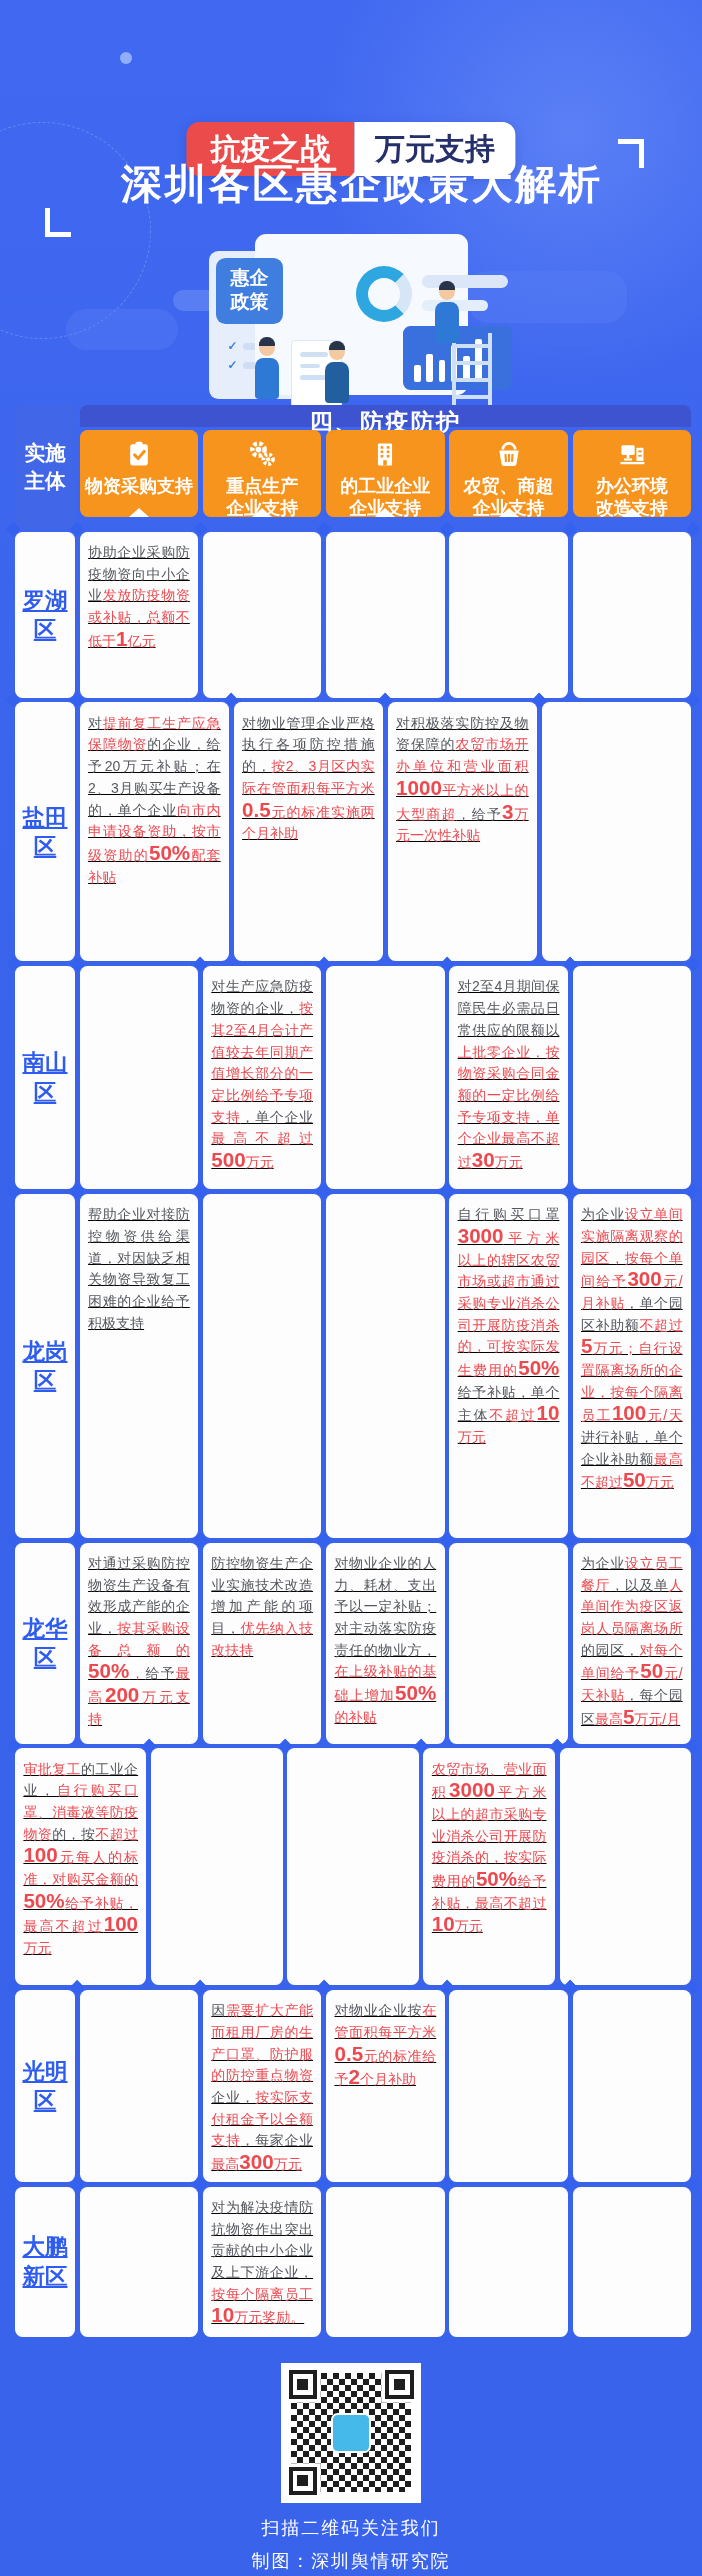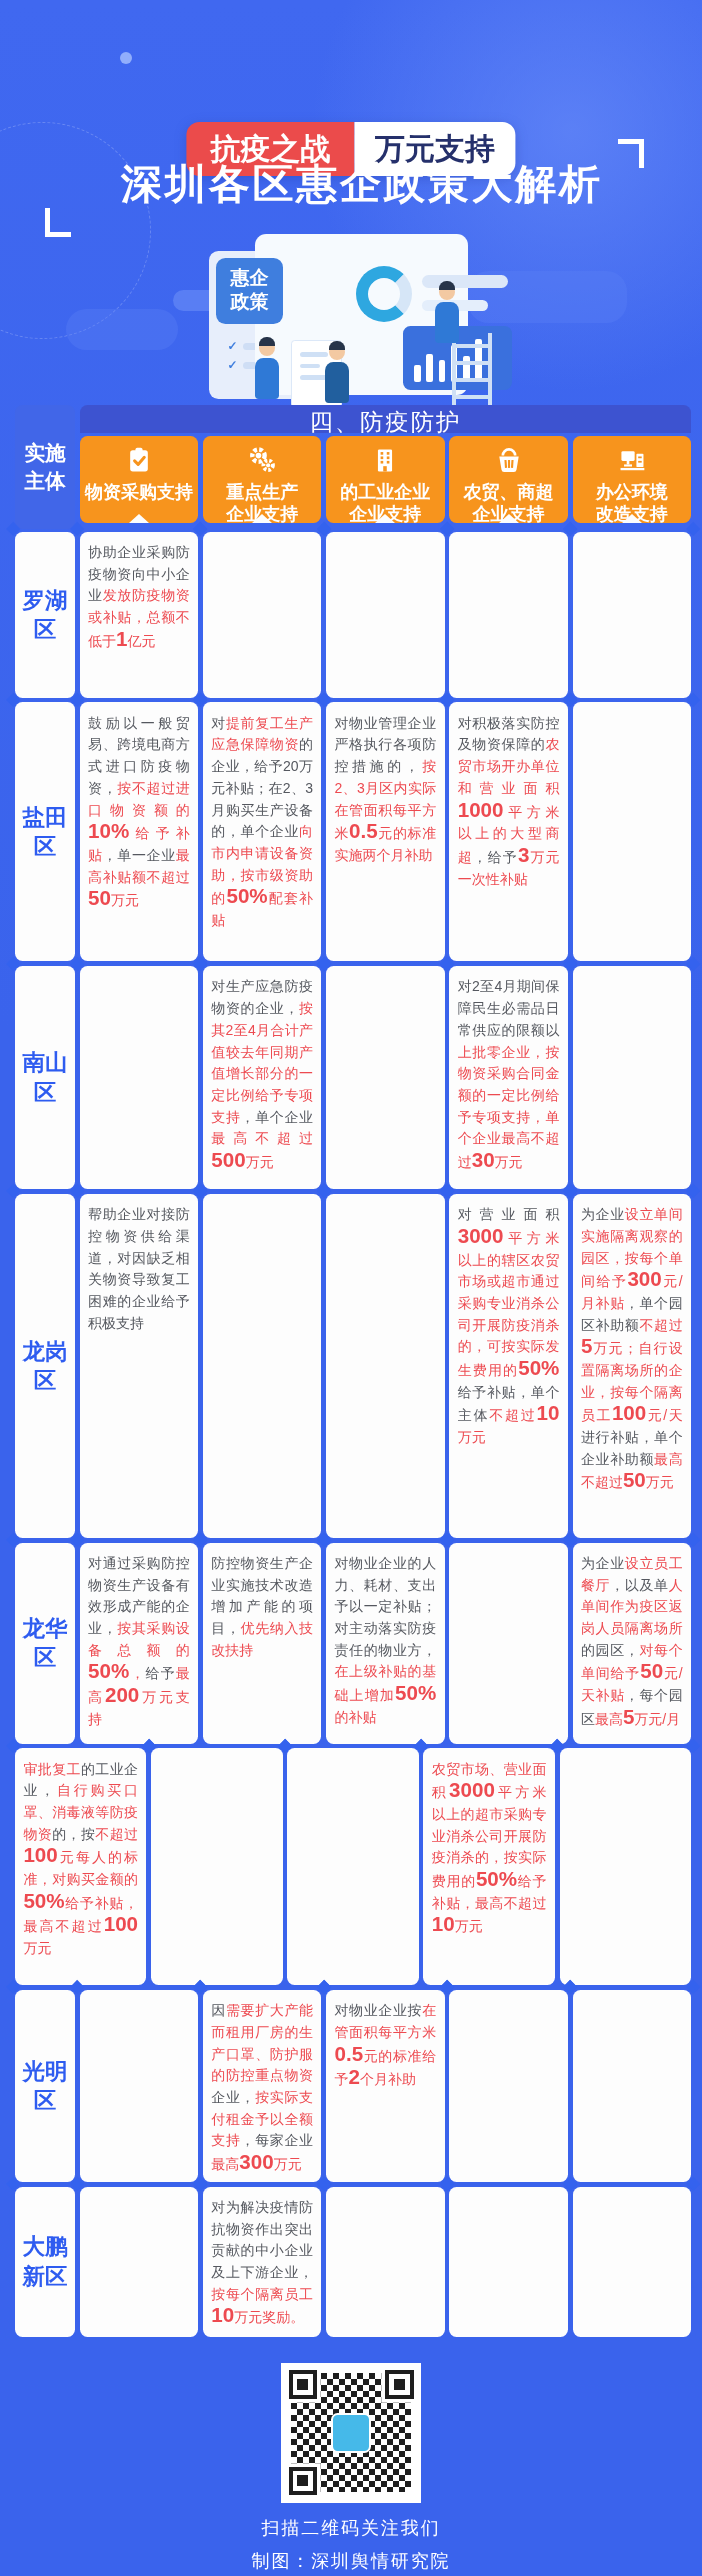--- a/index.html
+++ b/index.html
@@ -52,34 +52,34 @@
   .person .head:before{content:"";position:absolute;left:0;top:-2.8px;width:16px;height:8.4px;border-radius:7.5px 7.5px 0 0;background:#273449;}
   .person .body{width:24px;height:41px;border-radius:8.4px 8.4px 3.7px 3.7px;margin-top:1.9px;}
   .p1 .body{background:#2f79d6;} .p2 .body{background:#215f9e;} .p3 .body{background:#2f79d6;}
   
   .table{position:relative;margin-left:15px;width:676px;}
   .thead{display:flex;gap:4.7px;}
   .subject-cell{width:60px;height:124px;background:#4166e8;border-radius:7.5px;color:#fff;
     font-size:20.6px;font-weight:bold;display:flex;align-items:center;justify-content:center;
     text-align:center;white-space:pre-line;line-height:1.35;}
   .head-right{flex:1;display:flex;flex-direction:column;}
-  .section-bar{height:28px;background:#3d53d0;border-radius:7.5px 7.5px 0 0;color:#fff;
-    font-size:23.4px;font-weight:normal;text-align:center;line-height:34px;letter-spacing:1.9px;}
+  .section-bar{height:22px;background:#3d53d0;border-radius:7.5px 7.5px 0 0;color:#fff;
+    font-size:23.4px;font-weight:bold;text-align:center;line-height:34px;letter-spacing:1.9px;}
   .col-heads{display:flex;gap:4.7px;margin-top:2.8px;height:87px;}
   .col-head{flex:1;position:relative;background:#f7941d;border-radius:7.5px;color:#fff;
     display:flex;flex-direction:column;align-items:center;justify-content:flex-start;padding-top:9.4px;box-sizing:border-box;}
   .col-head:after{content:"";position:absolute;bottom:0;left:50%;transform:translateX(-50%);
     border-left:10.3px solid transparent;border-right:10.3px solid transparent;border-bottom:9.4px solid #fdfdfd;}
   .col-head .lbl{font-size:18px;font-weight:bold;text-align:center;line-height:1.25;white-space:pre-line;margin-top:2.8px;}
   .col-head svg{width:30px;height:30px;}
   .rows{display:flex;flex-direction:column;gap:4.7px;margin-top:2.8px;}
   .row{display:flex;gap:4.7px;}
   .r0{height:166px;}.r1{height:259px;}.r2{height:223px;}.r3{height:344px;}
   .r4{height:201px;}.r5{height:237px;}.r6{height:192px;}.r7{height:150px;}
-  .dcell,.wcell{position:relative;background:#fdfdfd;border-radius:7.5px;}
+  .dcell,.wcell{position:relative;background:#fdfdfd;border-radius:7.5px;text-decoration:underline;}
   .dcell{width:60px;display:flex;align-items:center;justify-content:center;color:#2e5cf0;
     font-size:22.5px;font-weight:bold;text-align:center;white-space:pre-line;line-height:1.3;}
   .wcell{flex:1;}
   .wcell .txt{height:100%;box-sizing:border-box;overflow:hidden;padding:10.3px 8.4px;
     font-size:14px;line-height:1.55;text-align:justify;}
   .dcell:before,.wcell:before{content:"";position:absolute;left:-7.5px;top:-7.5px;width:10.3px;height:10.3px;
     background:#3462ee;transform:rotate(45deg);}
   .wcell:after{content:"";position:absolute;right:-7.5px;top:-7.5px;width:10.3px;height:10.3px;
     background:#3462ee;transform:rotate(45deg);}
   .sd{color:#55585f;} .sr{color:#ed4a50;}
@@ -267,23 +267,20 @@
         <div class="wcell">
             <div class="txt"></div>
           </div>
         <div class="wcell">
             <div class="txt"></div>
           </div>
       </div>
       <div class="row r1">
         <div class="dcell">盐田区</div>
         <div class="wcell">
-            <div class="txt"><span class="sd">鼓励以一般贸易、跨境电商方式进口防疫物资，</span><span class="sr">按不超过进口物资额的</span><span class="srb">10%</span><span class="sr">给予补贴</span><span class="sd">，单一企业</span><span class="sr">最高补贴额不超过</span><span class="srb">50</span><span class="sr">万元</span></div>
-          </div>
-        <div class="wcell">
             <div class="txt"><span class="sd">对</span><span class="sr">提前复工生产应急保障物资</span><span class="sd">的企业，给予20万元补贴；在2、3月购买生产设备的，单个企业</span><span class="sr">向市内申请设备资助，按市级资助的</span><span class="srb">50%</span><span class="sr">配套补贴</span></div>
           </div>
         <div class="wcell">
             <div class="txt"><span class="sd">对物业管理企业严格执行各项防控措施的，</span><span class="sr">按2、3月区内实际在管面积每平方米</span><span class="srb">0.5</span><span class="sr">元的标准实施两个月补助</span></div>
           </div>
         <div class="wcell">
             <div class="txt"><span class="sd">对积极落实防控及物资保障的</span><span class="sr">农贸市场开办单位和营业面积</span><span class="srb">1000</span><span class="sr">平方米以上的大型商超</span><span class="sd">，给予</span><span class="srb">3</span><span class="sr">万元一次性补贴</span></div>
           </div>
         <div class="wcell">
             <div class="txt"></div>
@@ -312,21 +309,21 @@
         <div class="wcell">
             <div class="txt"><span class="sd">帮助企业对接防控物资供给渠道，对因缺乏相关物资导致复工困难的企业给予积极支持</span></div>
           </div>
         <div class="wcell">
             <div class="txt"></div>
           </div>
         <div class="wcell">
             <div class="txt"></div>
           </div>
         <div class="wcell">
-            <div class="txt"><span class="sd">对营业面积</span><span class="srb">3000</span><span class="sr">平方米以上的辖区农贸市场或超市通过采购专业消杀公司开展防疫消杀的，可按实际发生费用的</span><span class="srb">50%</span><span class="sd">给予补贴，单个主体</span><span class="sr">不超过</span><span class="srb">10</span><span class="sr">万元</span></div>
+            <div class="txt"><span class="sd">自行购买口罩</span><span class="srb">3000</span><span class="sr">平方米以上的辖区农贸市场或超市通过采购专业消杀公司开展防疫消杀的，可按实际发生费用的</span><span class="srb">50%</span><span class="sd">给予补贴，单个主体</span><span class="sr">不超过</span><span class="srb">10</span><span class="sr">万元</span></div>
           </div>
         <div class="wcell">
             <div class="txt"><span class="sd">为企业</span><span class="sr">设立单间实施隔离观察的园区，按每个单间给予</span><span class="srb">300</span><span class="sr">元/月补贴</span><span class="sd">，单个园区补助额</span><span class="sr">不超过</span><span class="srb">5</span><span class="sr">万元；自行设置隔离场所的企业，按每个隔离员工</span><span class="srb">100</span><span class="sr">元/天</span><span class="sd">进行补贴，单个企业补助额</span><span class="sr">最高不超过</span><span class="srb">50</span><span class="sr">万元</span></div>
           </div>
       </div>
       <div class="row r4">
         <div class="dcell">龙华区</div>
         <div class="wcell">
             <div class="txt"><span class="sd">对通过采购防控物资生产设备有效形成产能的企业，</span><span class="sr">按其采购设备总额的</span><span class="srb">50%</span><span class="sr">，</span><span class="sd">给予</span><span class="sr">最高</span><span class="srb">200</span><span class="sr">万元支持</span></div>
           </div>

